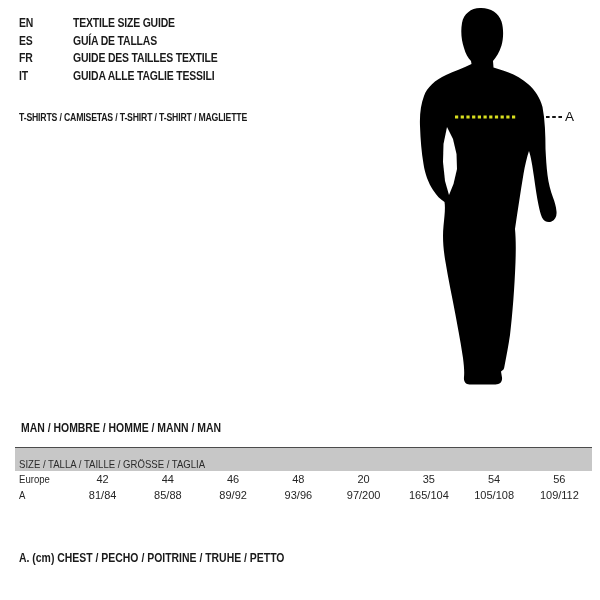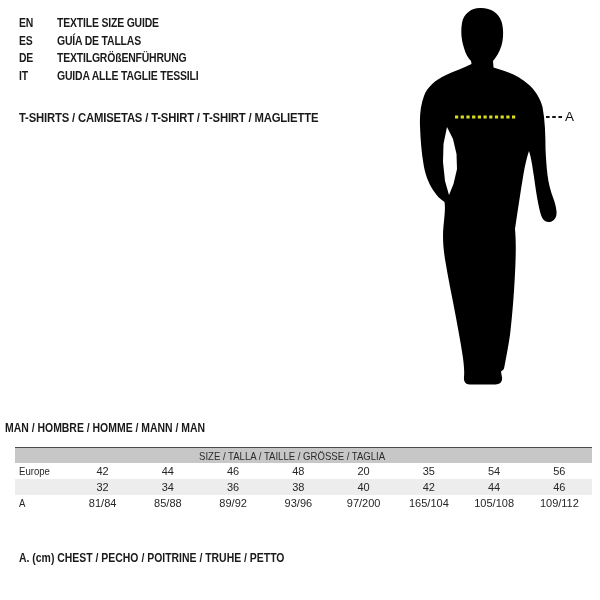--- a/index.html
+++ b/index.html
@@ -6,45 +6,45 @@
   body{
     width:600px;height:600px;position:relative;overflow:hidden;
     background:#ffffff;color:#1a1a1a;
     font-family:"Liberation Sans", sans-serif;
     -webkit-font-smoothing:antialiased;
   }
   .condensed{display:inline-block;transform:scaleX(0.87);transform-origin:0 50%;white-space:nowrap;}
 
   
   .lang-block{position:absolute;left:19px;top:15px;}
-  .lang-row{display:flex;font-size:12px;font-weight:700;line-height:17.5px;letter-spacing:-0.2px;}
+  .lang-row{display:flex;font-size:12px;font-weight:700;line-height:17.5px;letter-spacing:-0.2px;gap:16px;}
   .lang-code{width:38px;flex:0 0 38px;}
 
   
-  .categories{position:absolute;left:19px;top:110px;font-size:13px;font-weight:700;line-height:16.5px;letter-spacing:-0.2px;}
+  .categories{position:absolute;left:19px;top:110px;font-size:10px;font-weight:700;line-height:16.5px;letter-spacing:-0.2px;}
 
   
   .figure-wrap{position:absolute;left:405px;top:0;width:195px;height:400px;}
   .figure-wrap svg{display:block;width:195px;height:400px;}
   .measure-label{position:absolute;left:565px;top:109px;font-size:13.5px;font-weight:400;color:#111;}
 
   
-  .section-title{position:absolute;left:5px;top:421px;font-size:12px;font-weight:700;}
+  .section-title{position:absolute;left:21px;top:421px;font-size:12px;font-weight:700;}
 
   
   .size-table{
     position:absolute;left:15px;top:447px;width:577px;
     border-collapse:collapse;table-layout:fixed;
     border-top:1px solid #4b4b4b;
     font-size:11px;color:#262626;
   }
   .size-table col.c-label{width:55px;}
   .size-table th{
-    height:15px;background:#c7c7c7;font-weight:400;text-align:center;
-    padding:0 0 0 4px;font-size:11px;color:#2b2b2b;
+    height:15px;background:#c7c7c7;font-weight:400;text-align:left;
+    padding:8px 0 0 4px;font-size:11px;color:#2b2b2b;
   }
   .size-table td{height:16px;padding:0;text-align:center;font-weight:400;vertical-align:middle;}
   .size-table td.row-label{text-align:left;padding-left:4px;}
   .size-table tr.shaded{background:#ededed;}
 
   
   .footnote{position:absolute;left:19px;top:551px;font-size:12px;font-weight:700;text-align:right;}
 </style>
 </head>
 <body>
@@ -52,22 +52,22 @@
 <div class="lang-block">
   <div class="lang-row">
     <span class="lang-code condensed">EN</span>
     <span class="condensed">TEXTILE SIZE GUIDE</span>
   </div>
   <div class="lang-row">
     <span class="lang-code condensed">ES</span>
     <span class="condensed">GUÍA DE TALLAS</span>
   </div>
   <div class="lang-row">
-    <span class="lang-code condensed">DE</span>
-    <span class="condensed">TEXTILGRÖßENFÜHRUNG</span>
+    <span class="lang-code condensed">FR</span>
+    <span class="condensed">GUIDE DES TAILLES TEXTILE</span>
   </div>
   <div class="lang-row">
     <span class="lang-code condensed">IT</span>
     <span class="condensed">GUIDA ALLE TAGLIE TESSILI</span>
   </div>
 </div>
 
 <div class="categories">
   <div><span class="condensed">T-SHIRTS / CAMISETAS / T-SHIRT / T-SHIRT / MAGLIETTE</span></div>
 </div>
@@ -153,31 +153,20 @@
       <td class="row-label"><span class="condensed">Europe</span></td>
       <td>42</td>
       <td>44</td>
       <td>46</td>
       <td>48</td>
       <td>20</td>
       <td>35</td>
       <td>54</td>
       <td>56</td>
     </tr>
-    <tr class="shaded">
-      <td class="row-label"><span class="condensed"></span></td>
-      <td>32</td>
-      <td>34</td>
-      <td>36</td>
-      <td>38</td>
-      <td>40</td>
-      <td>42</td>
-      <td>44</td>
-      <td>46</td>
-    </tr>
     <tr>
       <td class="row-label"><span class="condensed">A</span></td>
       <td>81/84</td>
       <td>85/88</td>
       <td>89/92</td>
       <td>93/96</td>
       <td>97/200</td>
       <td>165/104</td>
       <td>105/108</td>
       <td>109/112</td>

